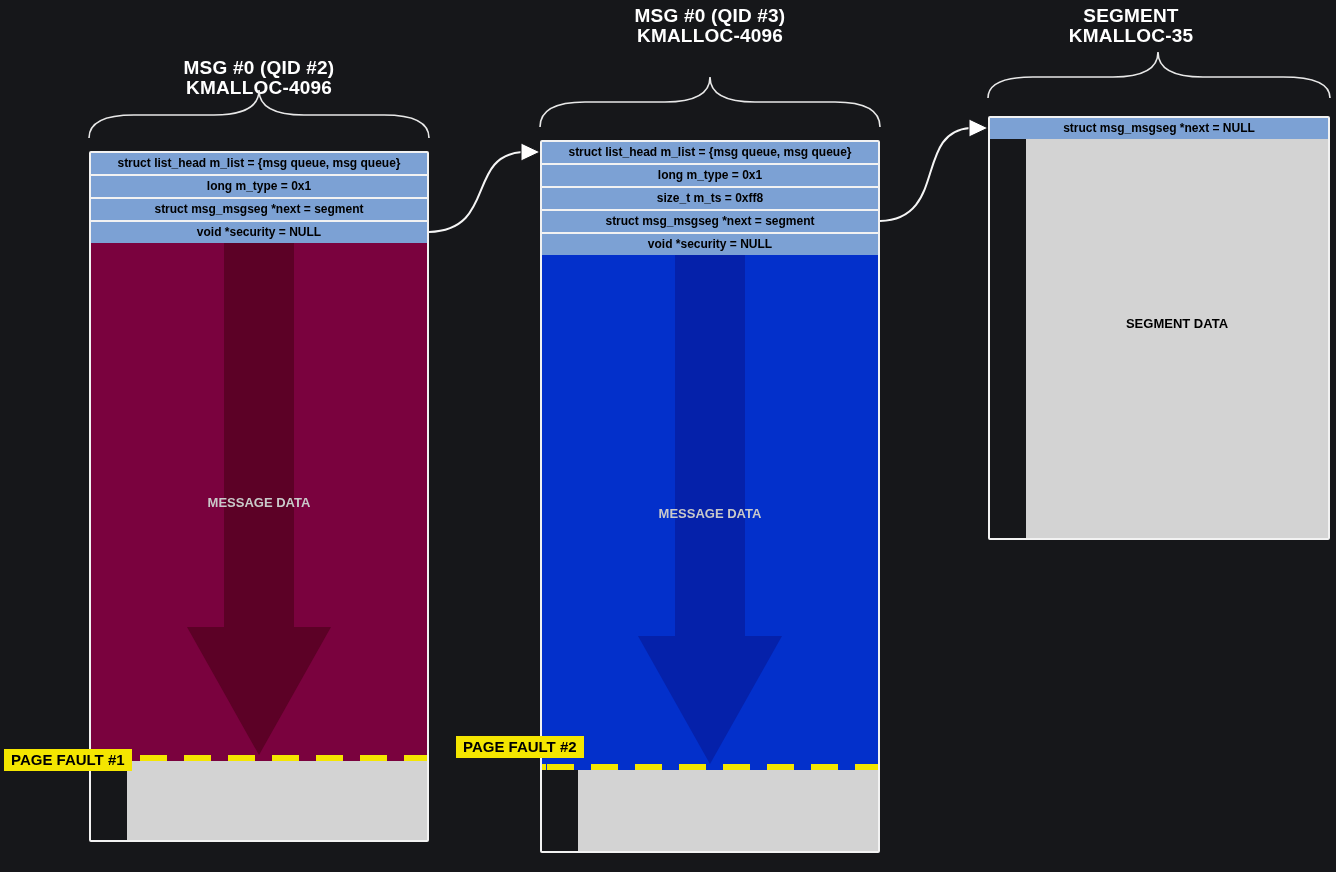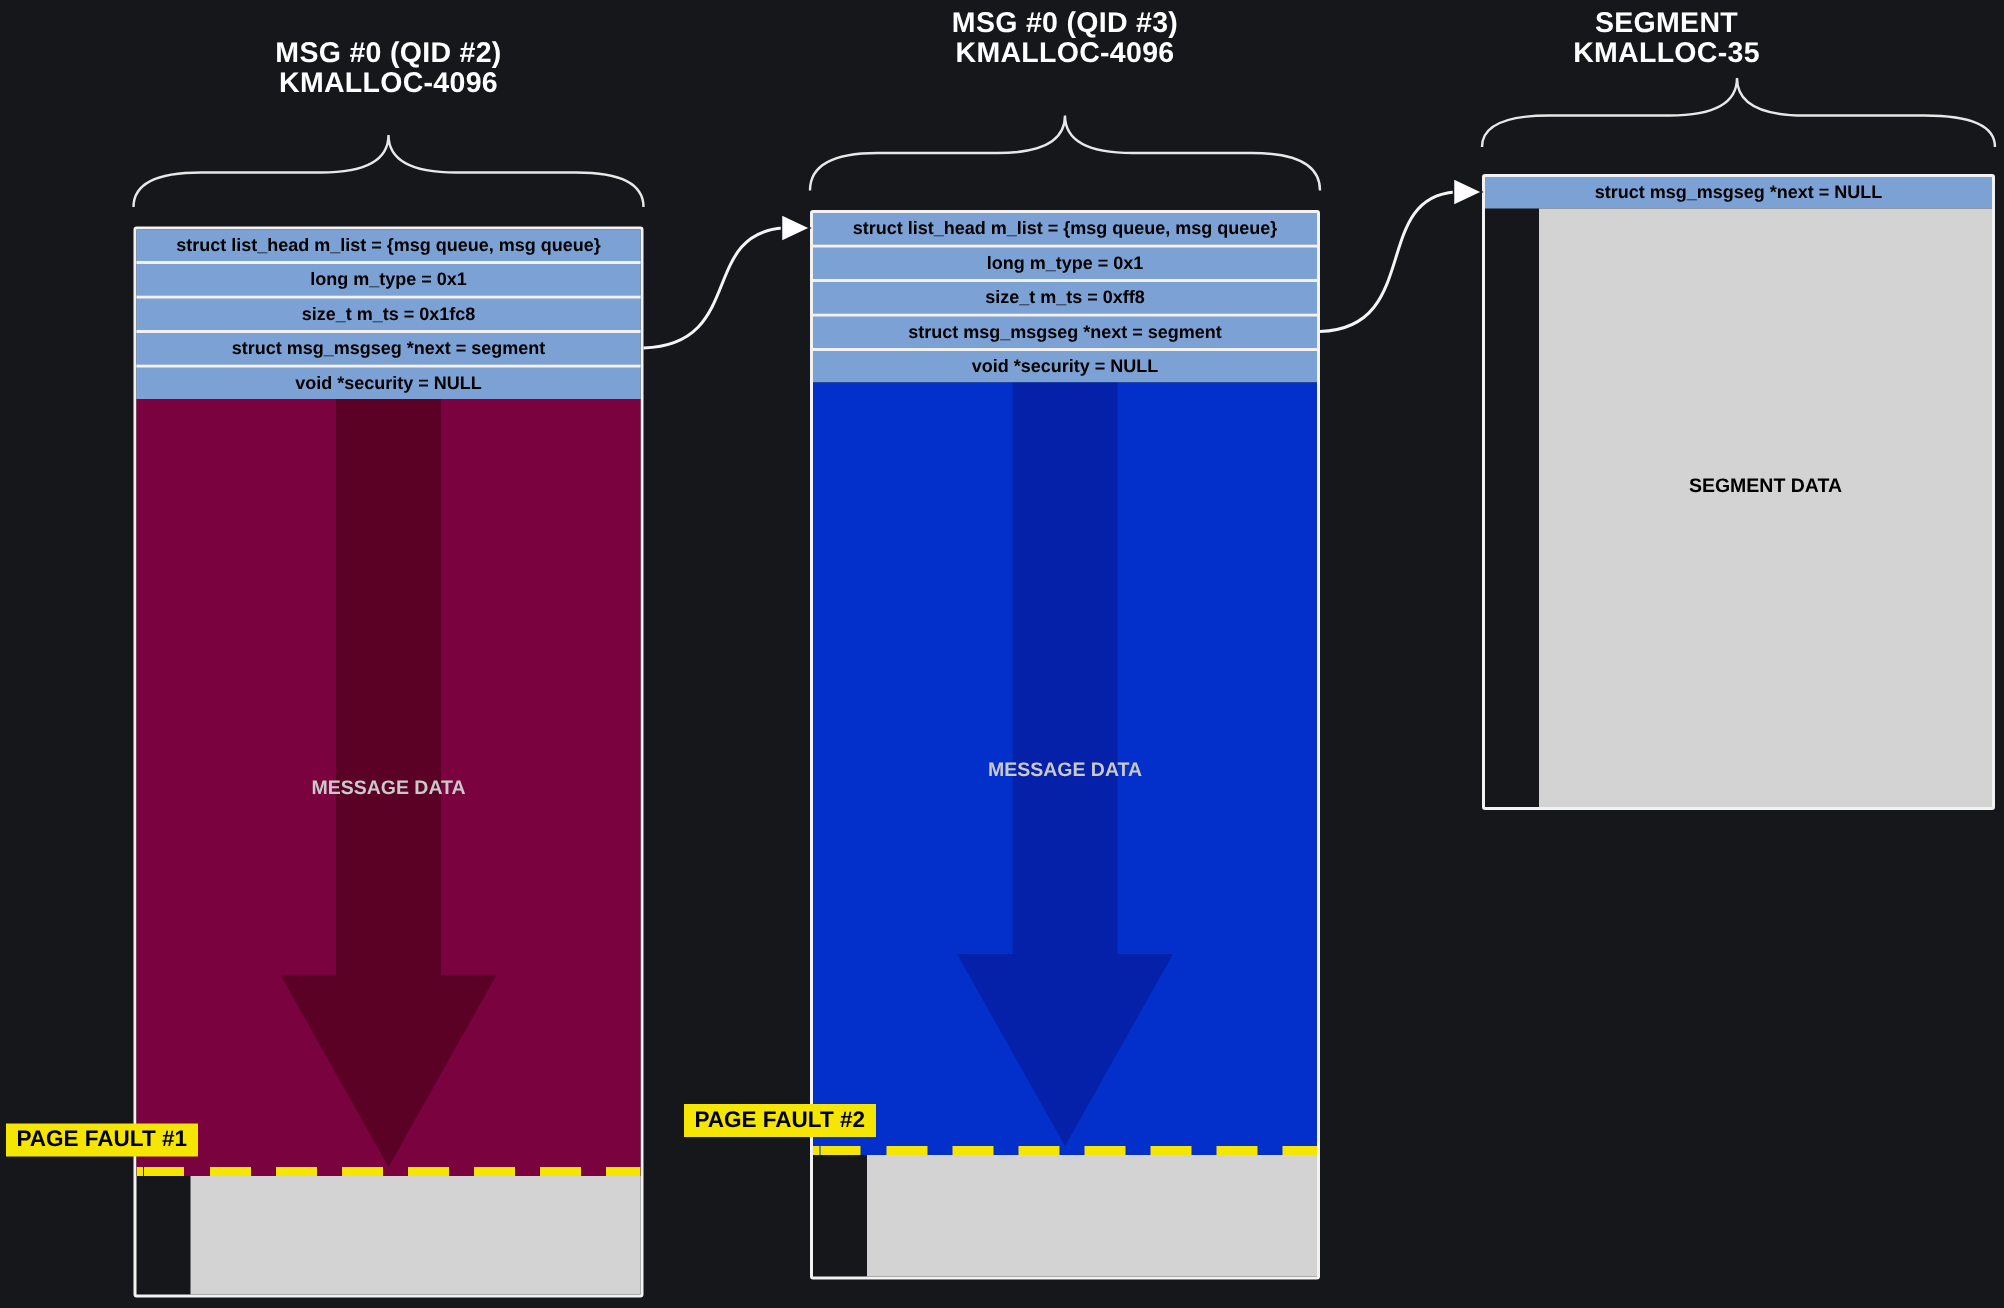--- a/index.html
+++ b/index.html
@@ -74,29 +74,28 @@
   }
   .segment-data-label{
     position:absolute;left:0;right:0;top:177px;text-align:center;
     color:#000;font-size:13px;
   }
   svg.overlay{position:absolute;left:0;top:0;pointer-events:none;}
 </style>
 </head>
 <body>
 
-<div class="abs col-title" style="left:89px;top:26px;width:340px;text-align:center;">
+<div class="abs col-title" style="left:89px;top:58px;width:340px;text-align:center;">
   <div>MSG #0 (QID #2)</div>
   <div>KMALLOC-4096</div>
 </div>
 
 <div class="struct-box" style="left:89px;top:151px;width:340px;">
   <div class="field-row">struct list_head m_list = {msg queue, msg queue}</div>
   <div class="field-row">long m_type = 0x1</div>
-  <div class="field-row">size_t m_ts = 0x1fc8</div>
   <div class="field-row">struct msg_msgseg *next = segment</div>
   <div class="field-row">void *security = NULL</div>
   <div class="body-zone maroon" style="height:518px;">
     <div class="big-arrow-shaft"></div>
     <div class="big-arrow-head"></div>
     <div class="body-label">
       <div>MESSAGE DATA</div>
     </div>
     <div class="dash-line"></div>
   </div>
@@ -122,21 +121,21 @@
     <div class="body-label">
       <div>MESSAGE DATA</div>
     </div>
     <div class="dash-line"></div>
   </div>
   <div class="gray-zone" style="height:81px;"></div>
 </div>
 
 <div class="page-fault-label" style="left:456px;top:736px;">PAGE FAULT #2</div>
 
-<div class="abs col-title" style="left:940px;top:6px;width:342px;">
+<div class="abs col-title" style="left:960px;top:6px;width:342px;">
   <div>SEGMENT</div>
   <div>KMALLOC-35</div>
 </div>
 
 <div class="struct-box" style="left:988px;top:116px;width:342px;">
   <div class="field-row">struct msg_msgseg *next = NULL</div>
   <div class="gray-zone" style="height:399px;">
     <div class="segment-data-label">SEGMENT DATA</div>
   </div>
 </div>

